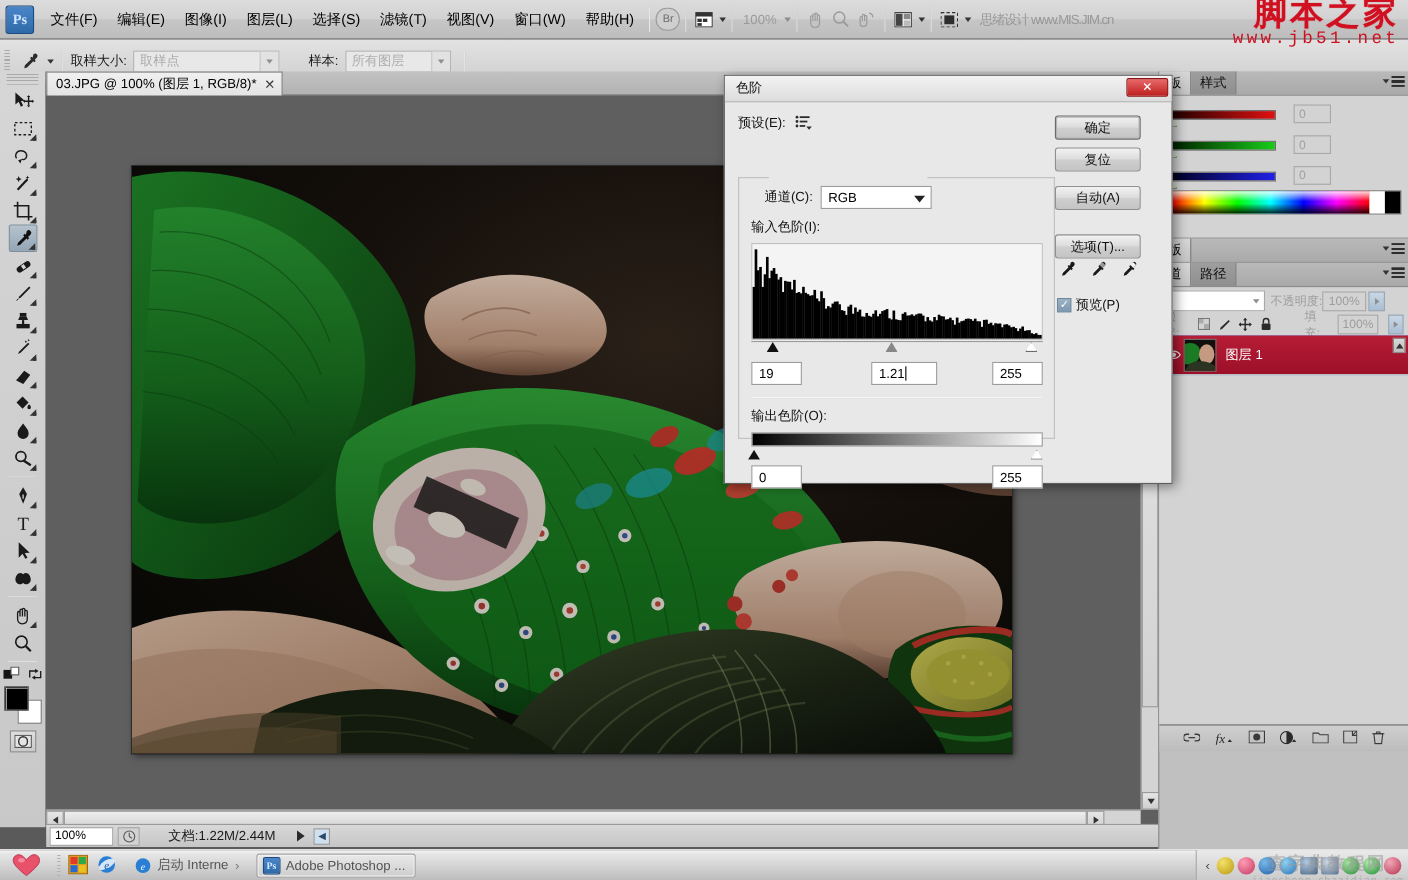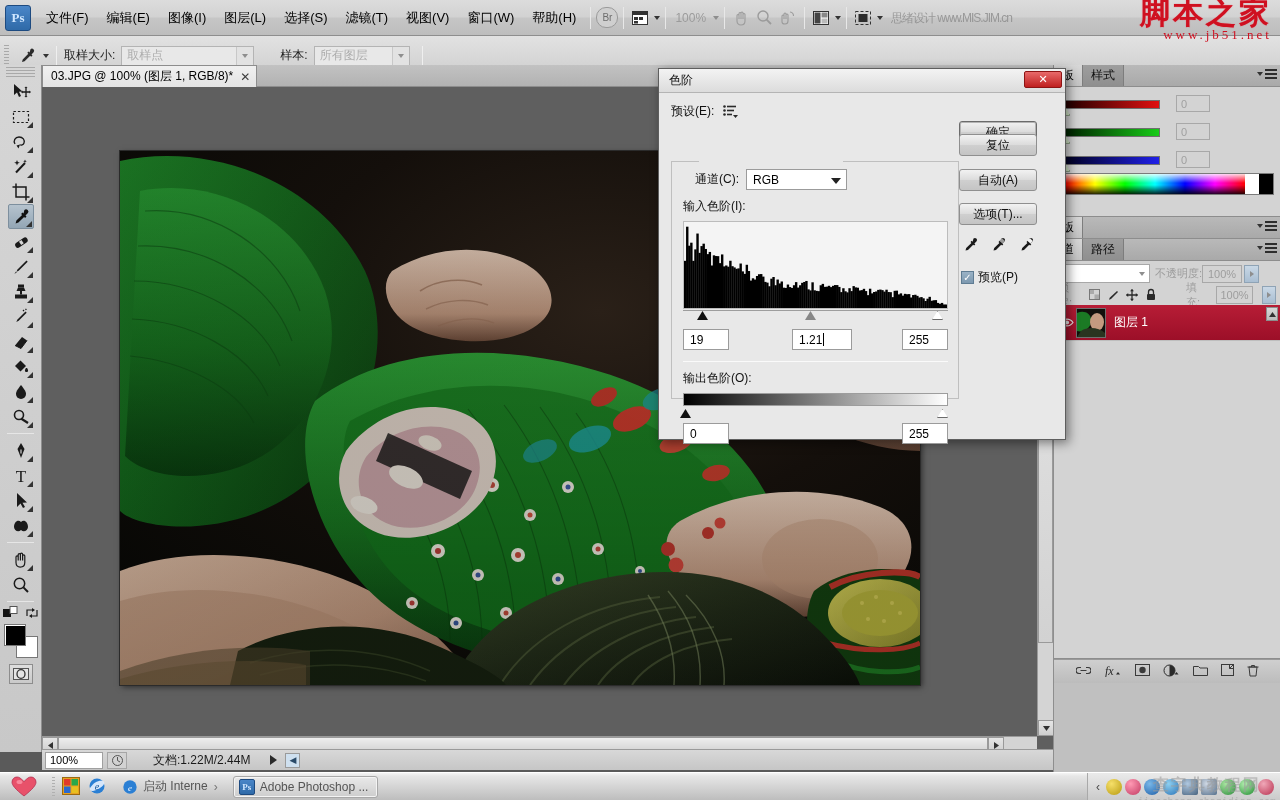--- a/index.html
+++ b/index.html
@@ -47,22 +47,22 @@
   .wm-jb{
     position:absolute; right:8px; top:-2px; text-align:right;
     pointer-events:none; z-index:60;
   }
   .wm-jb .big{
     font-family:"DejaVu Serif","Liberation Serif",serif;
     font-size:30px; font-weight:bold; color:#cf1020; letter-spacing:3px;
     line-height:30px; text-shadow:0 0 1px #e04050;
   }
   .wm-jb .small{
-    font-family:Liberation Serif, serif;
-    font-size:13px; color:#cf1020; letter-spacing:3px; line-height:14px;
+    font-family:Liberation Mono, monospace;
+    font-size:16px; color:#cf1020; letter-spacing:3px; line-height:14px;
   }
   .wm-grey{
     position:absolute; right:268px; top:10px; color:#8b8b8b; font-size:12px;
     letter-spacing:-1px; pointer-events:none; z-index:55; opacity:.8;
   }
 
   
   .optbar{
     position:absolute; left:0; top:36px; width:1280px; height:40px;
     background:linear-gradient(to bottom,#e2e2e2,#cfcfcf);
@@ -306,21 +306,21 @@
     position:absolute; left:24px; top:364px; width:265px; height:13px;
     background:linear-gradient(to right,#000,#fff); border:1px solid #9d9d9d;
   }
   .btn{
     position:absolute; width:78px; height:22px;
     background:linear-gradient(to bottom,#f2f2f2 0%,#dcdcdc 48%,#cfcfcf 52%,#c4c4c4 100%);
     border:1px solid #8f8f8f; border-radius:3px;
     font-size:12px; color:#111;
     display:flex; align-items:center; justify-content:center;
   }
-  .btn.primary{ border:1px solid #6b6b6b; box-shadow:0 0 0 1px #b4b4b4 inset;margin-top:16px;}
+  .btn.primary{ border:1px solid #6b6b6b; box-shadow:0 0 0 1px #b4b4b4 inset;}
   .chk{
     width:13px;height:13px; background:linear-gradient(to bottom,#9ab2c6,#7c98af);
     border:1px solid #5f7c93; display:flex;align-items:center;justify-content:center;
     color:#fff; font-size:10px; line-height:1;
   }
 
   
   .taskbar{
     position:absolute; left:0; top:772px; width:1280px; height:28px;
     background:linear-gradient(to bottom,#f4f4f4 0%,#e6e6e6 12%,#d0d0d0 60%,#bdbdbd 100%);
@@ -1244,21 +1244,21 @@
       <div class="hist-track" style="top:315px">
         <div class="marker m-black" style="left:-3px"></div>
         <div class="marker m-white" style="left:254px"></div>
       </div>
       <div class="lvlinput" style="left:24px;top:330px;width:46px">0</div>
       <div class="lvlinput" style="left:243px;top:330px;width:46px">255</div>
 
       <div class="btn primary" style="left:300px;top:12px">确定</div>
       <div class="btn" style="left:300px;top:41px">复位</div>
       <div class="btn" style="left:300px;top:76px">自动(A)</div>
-      <div class="btn" style="left:300px;top:110px">选项(T)...</div>
+      <div class="btn" style="left:300px;top:120px">选项(T)...</div>
 
       <div style="position:absolute;left:302px;top:143px;display:flex;gap:10px">
         <span>
           <svg width="18" height="18" viewBox="0 0 18 18">
             <path d="M12.5 2.6a2 2 0 012.9 2.9l-2 2 .9.9-1.2 1.2-.9-.9-5.2 5.2-2.5.7.7-2.5 5.2-5.2-.9-.9 1.2-1.2.9.9z" fill="#1a1a1a"></path>
           </svg>
         </span>
         <span>
           <svg width="18" height="18" viewBox="0 0 18 18">
             <path d="M12.5 2.6a2 2 0 012.9 2.9l-2 2 .9.9-1.2 1.2-.9-.9-5.2 5.2-2.5.7.7-2.5 5.2-5.2-.9-.9 1.2-1.2.9.9z" fill="#1a1a1a"></path>

